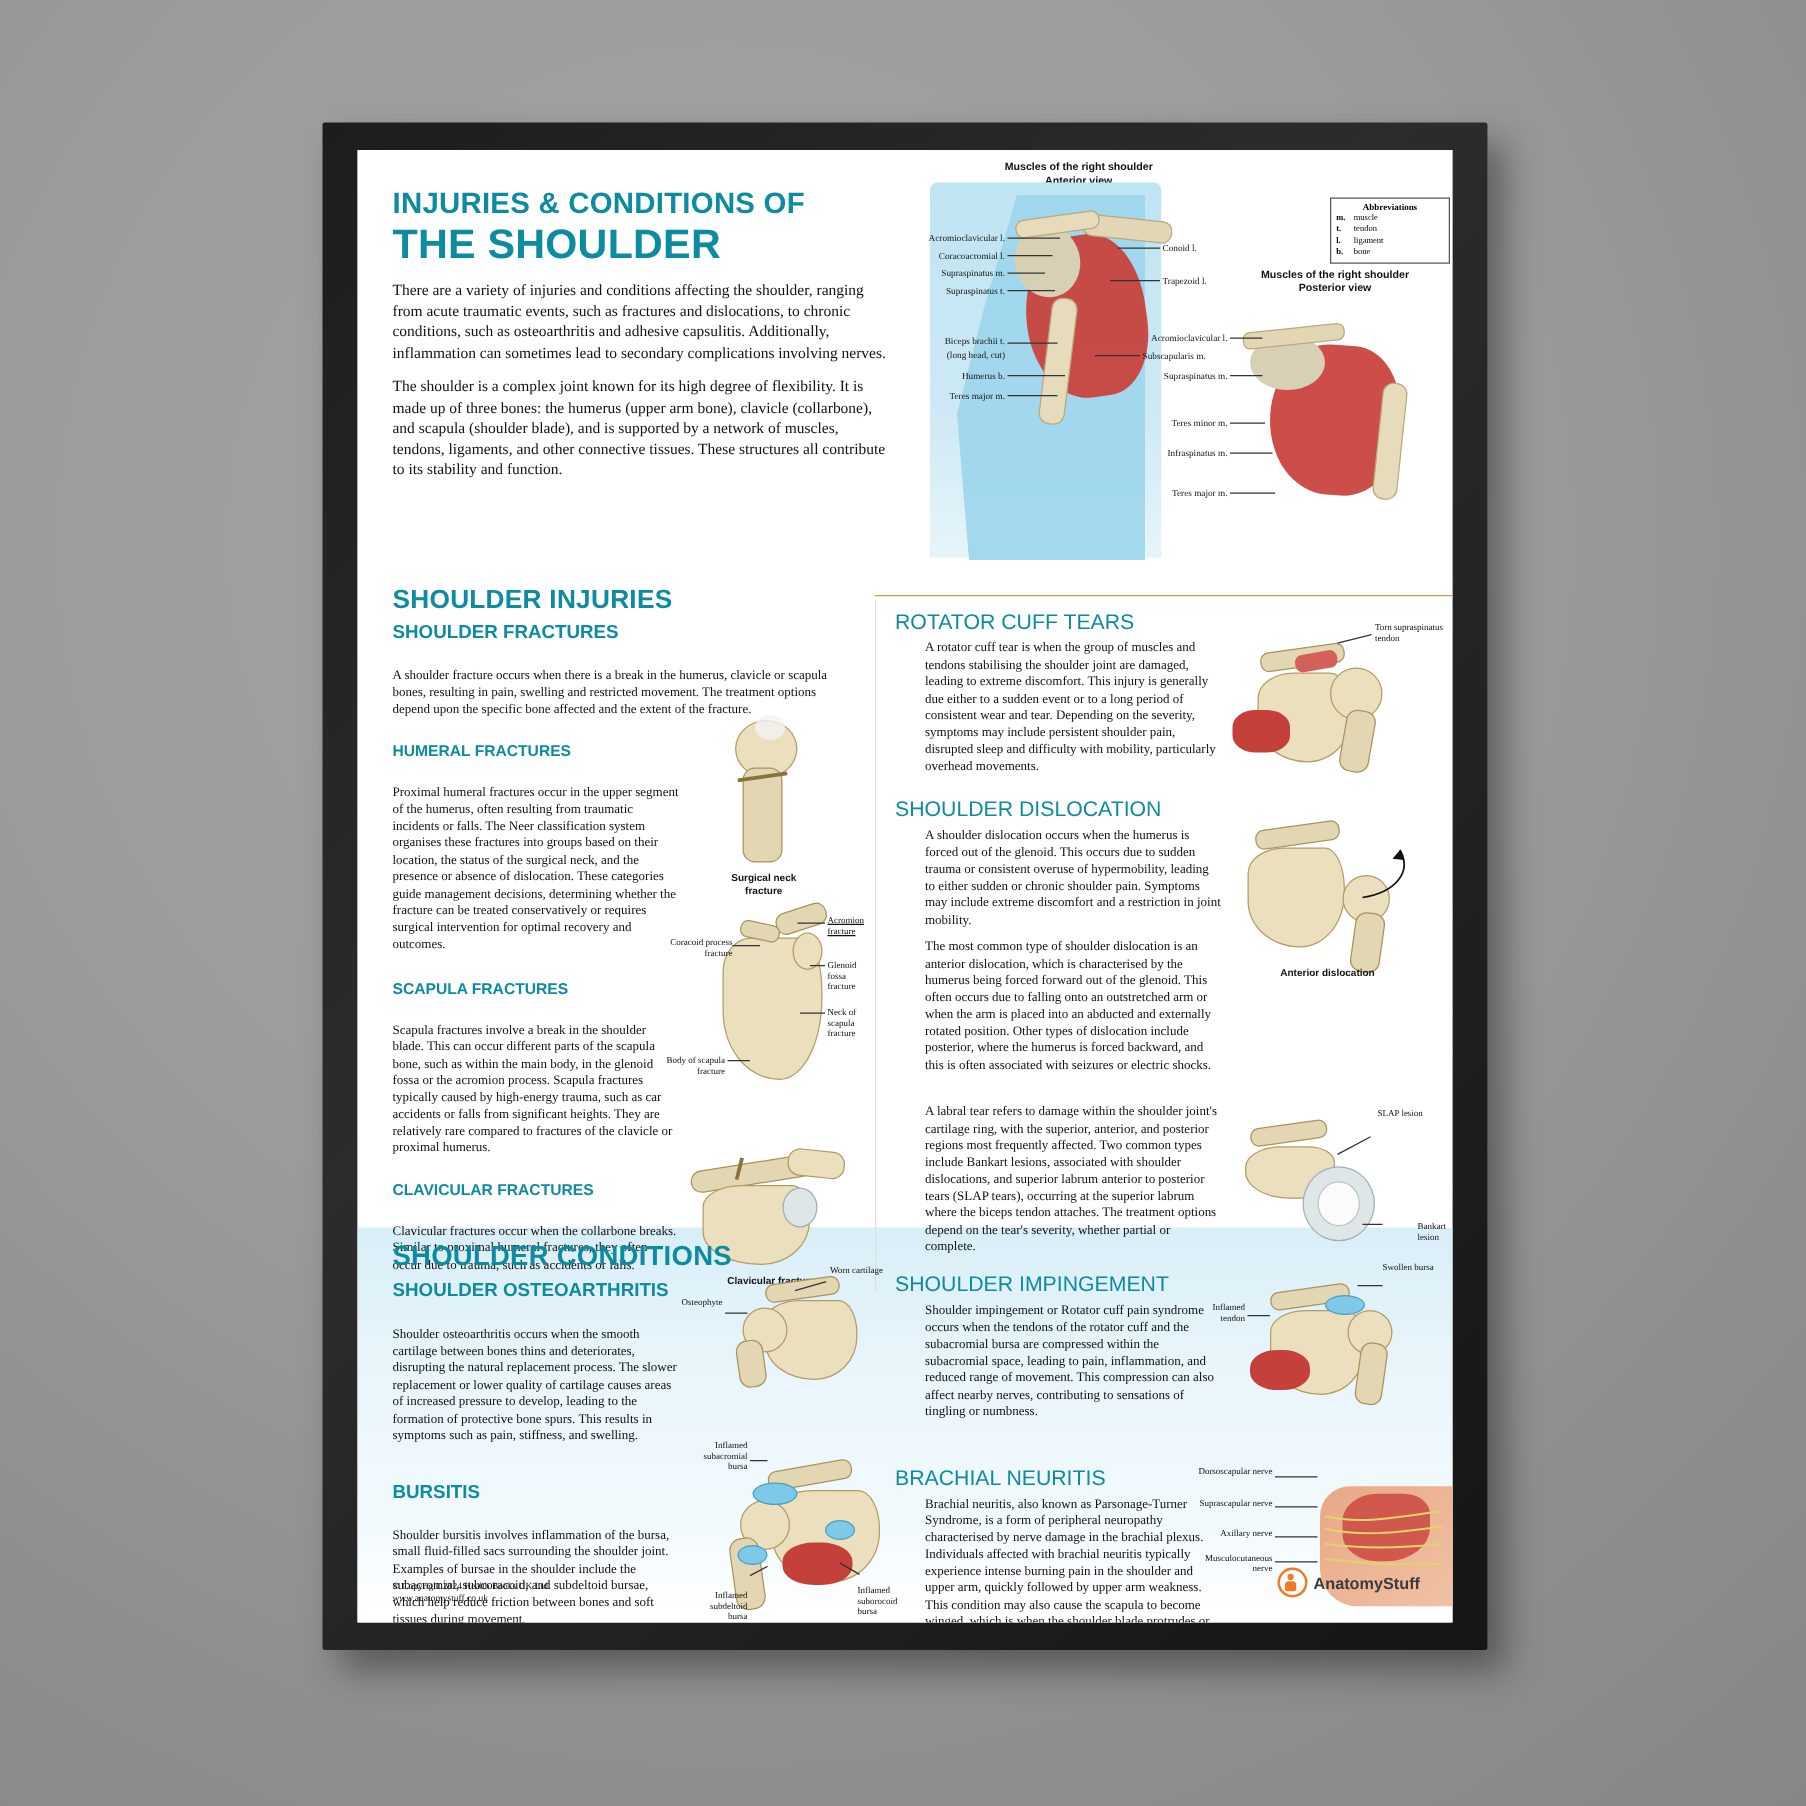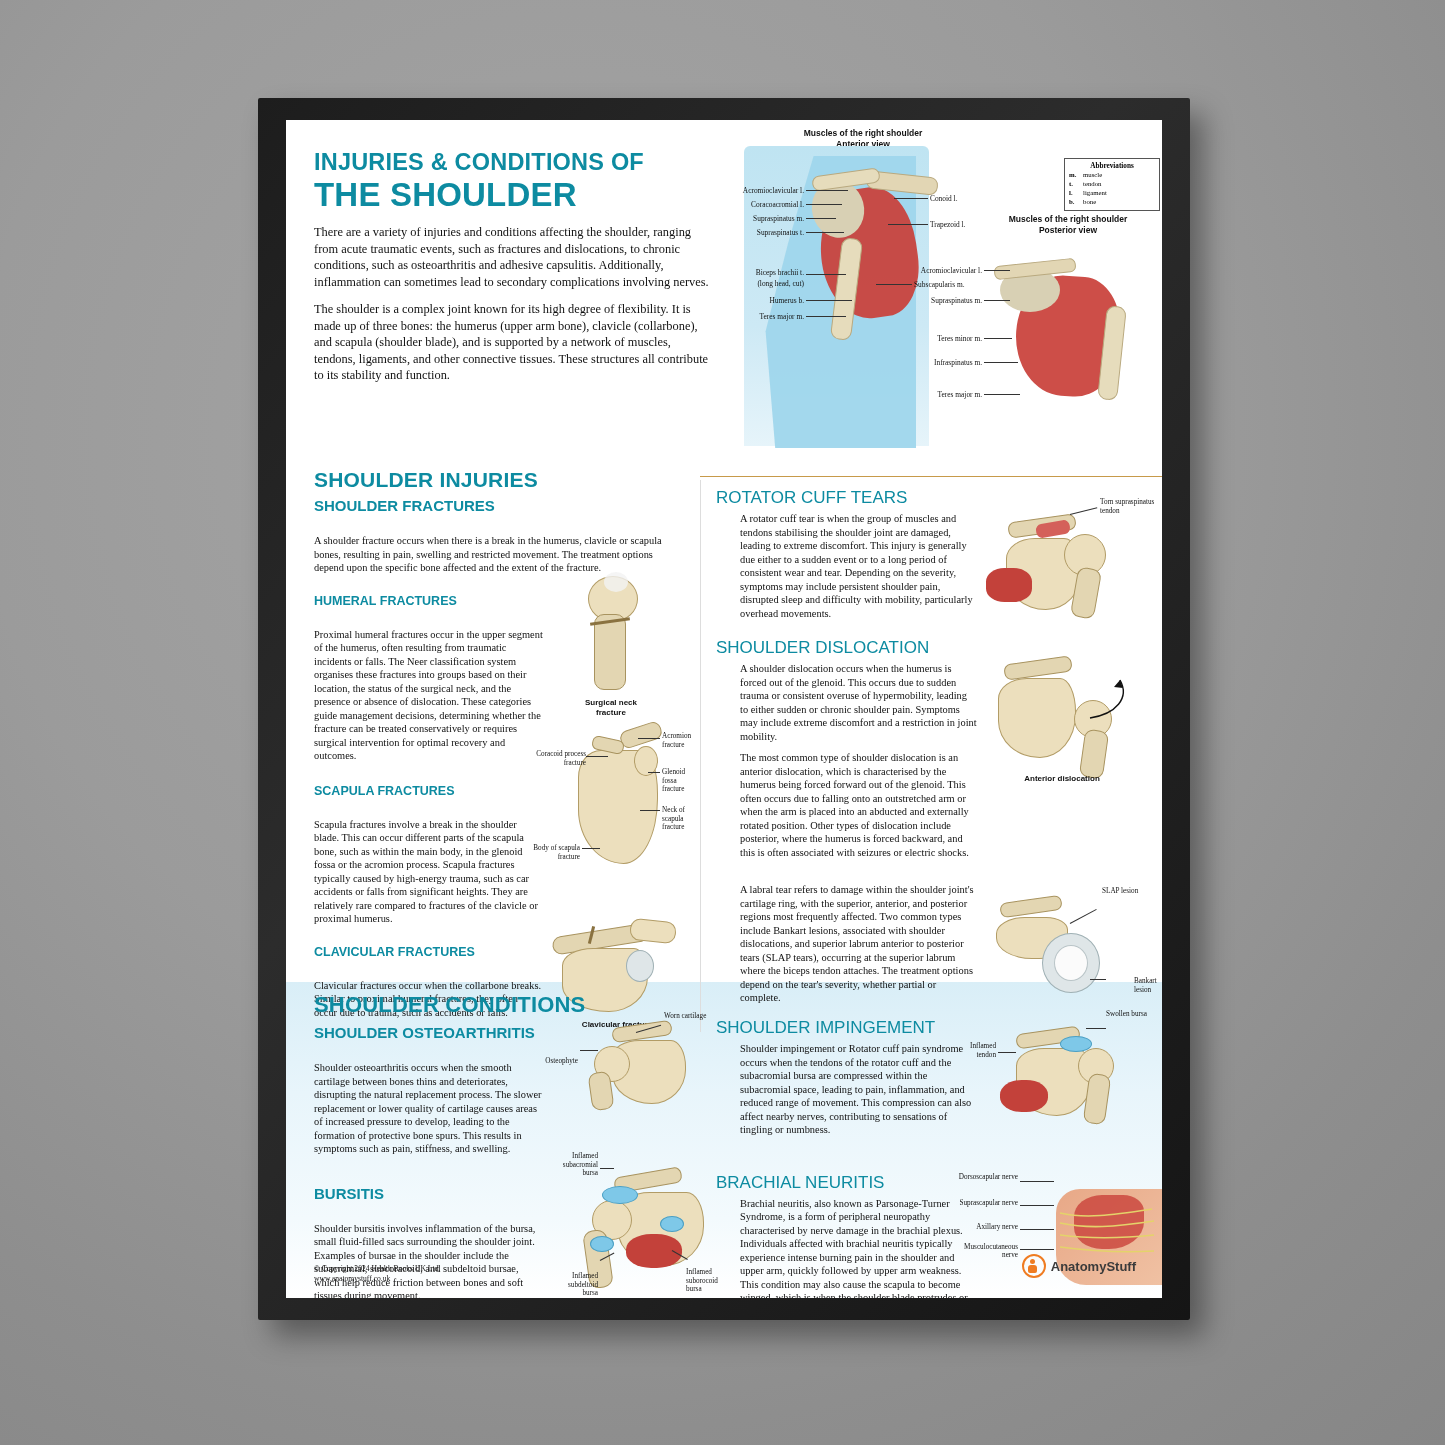--- a/index.html
+++ b/index.html
@@ -289,21 +289,21 @@
 fracture</div>
       </div>
 
       <div class="figbox" style="left:248px;top:596px;width:160px;height:170px;">
         <div class="ill bone2" style="left:44px;top:34px;width:78px;height:112px;border-radius:30% 20% 45% 60%/25% 40% 60% 50%;"></div>
         <div class="ill bone" style="left:86px;top:10px;width:40px;height:16px;border-radius:8px;transform:rotate(-18deg);"></div>
         <div class="ill bone" style="left:58px;top:22px;width:30px;height:12px;border-radius:6px;transform:rotate(12deg);"></div>
         <div class="ill bone2" style="left:100px;top:30px;width:22px;height:28px;border-radius:50%;"></div>
         <div class="tag rt" style="left:-44px;top:34px;width:96px;white-space:pre-line;line-height:1.2;">Coracoid process
 fracture</div>
-        <div class="tag" style="left:128px;top:16px;white-space:pre-line;line-height:1.2;">Acromion
+        <div class="tag" style="left:128px;top:16px;white-space:pre-line;line-height:1.2;text-decoration:underline;">Acromion
 fracture</div>
         <div class="tag" style="left:128px;top:52px;white-space:pre-line;line-height:1.2;">Glenoid fossa
 fracture</div>
         <div class="tag" style="left:128px;top:90px;white-space:pre-line;line-height:1.2;">Neck of scapula
 fracture</div>
         <div class="tag rt" style="left:-48px;top:128px;width:94px;white-space:pre-line;line-height:1.2;">Body of scapula
 fracture</div>
         <div class="leader" style="left:52px;top:40px;width:22px;"></div>
         <div class="leader" style="left:104px;top:22px;width:22px;"></div>
         <div class="leader" style="left:114px;top:56px;width:12px;"></div>
@@ -382,21 +382,21 @@
         <div class="h-sub" style="font-size:15px;">BURSITIS</div>
         <div class="body-t" style="width:228px;">Shoulder bursitis involves inflammation of the bursa, small fluid-filled sacs surrounding the shoulder joint. Examples of bursae in the shoulder include the subacromial, subcoracoid, and subdeltoid bursae, which help reduce friction between bones and soft tissues during movement.</div>
       </div>
 
       <div class="figbox" style="left:290px;top:898px;width:130px;height:92px;">
         <div class="ill bone2" style="left:36px;top:22px;width:72px;height:62px;border-radius:40% 22% 50% 58%/28% 45% 58% 50%;"></div>
         <div class="ill bone" style="left:36px;top:6px;width:58px;height:13px;border-radius:7px;transform:rotate(-8deg);"></div>
         <div class="ill bone2" style="left:18px;top:28px;width:34px;height:34px;border-radius:50%;"></div>
         <div class="ill bone" style="left:14px;top:54px;width:20px;height:36px;border-radius:9px;transform:rotate(-8deg);"></div>
         <div class="tag" style="left:88px;top:-6px;">Worn cartilage</div>
-        <div class="tag rt" style="left:-62px;top:39px;width:64px;">Osteophyte</div>
+        <div class="tag rt" style="left:-62px;top:20px;width:64px;">Osteophyte</div>
         <div class="leader" style="left:60px;top:14px;width:26px;transform:rotate(-16deg);"></div>
         <div class="leader" style="left:4px;top:32px;width:18px;"></div>
       </div>
 
       <div class="figbox" style="left:280px;top:1044px;width:190px;height:140px;">
         <div class="ill bone2" style="left:52px;top:28px;width:84px;height:72px;border-radius:40% 22% 50% 58%/28% 45% 58% 50%;"></div>
         <div class="ill bone" style="left:48px;top:8px;width:66px;height:14px;border-radius:7px;transform:rotate(-10deg);"></div>
         <div class="ill bone2" style="left:26px;top:36px;width:38px;height:38px;border-radius:50%;"></div>
         <div class="ill bone" style="left:20px;top:66px;width:22px;height:56px;border-radius:10px;transform:rotate(-8deg);"></div>
         <div class="ill musc" style="left:60px;top:70px;width:56px;height:34px;border-radius:45%;"></div>

